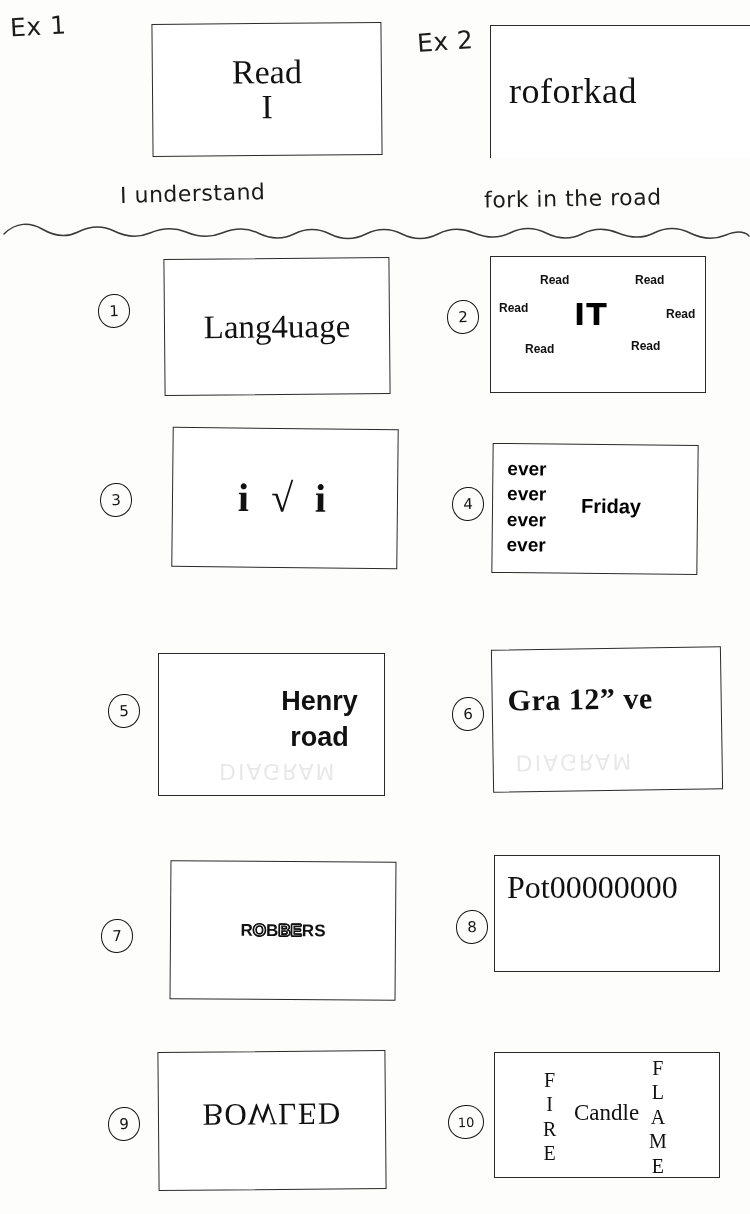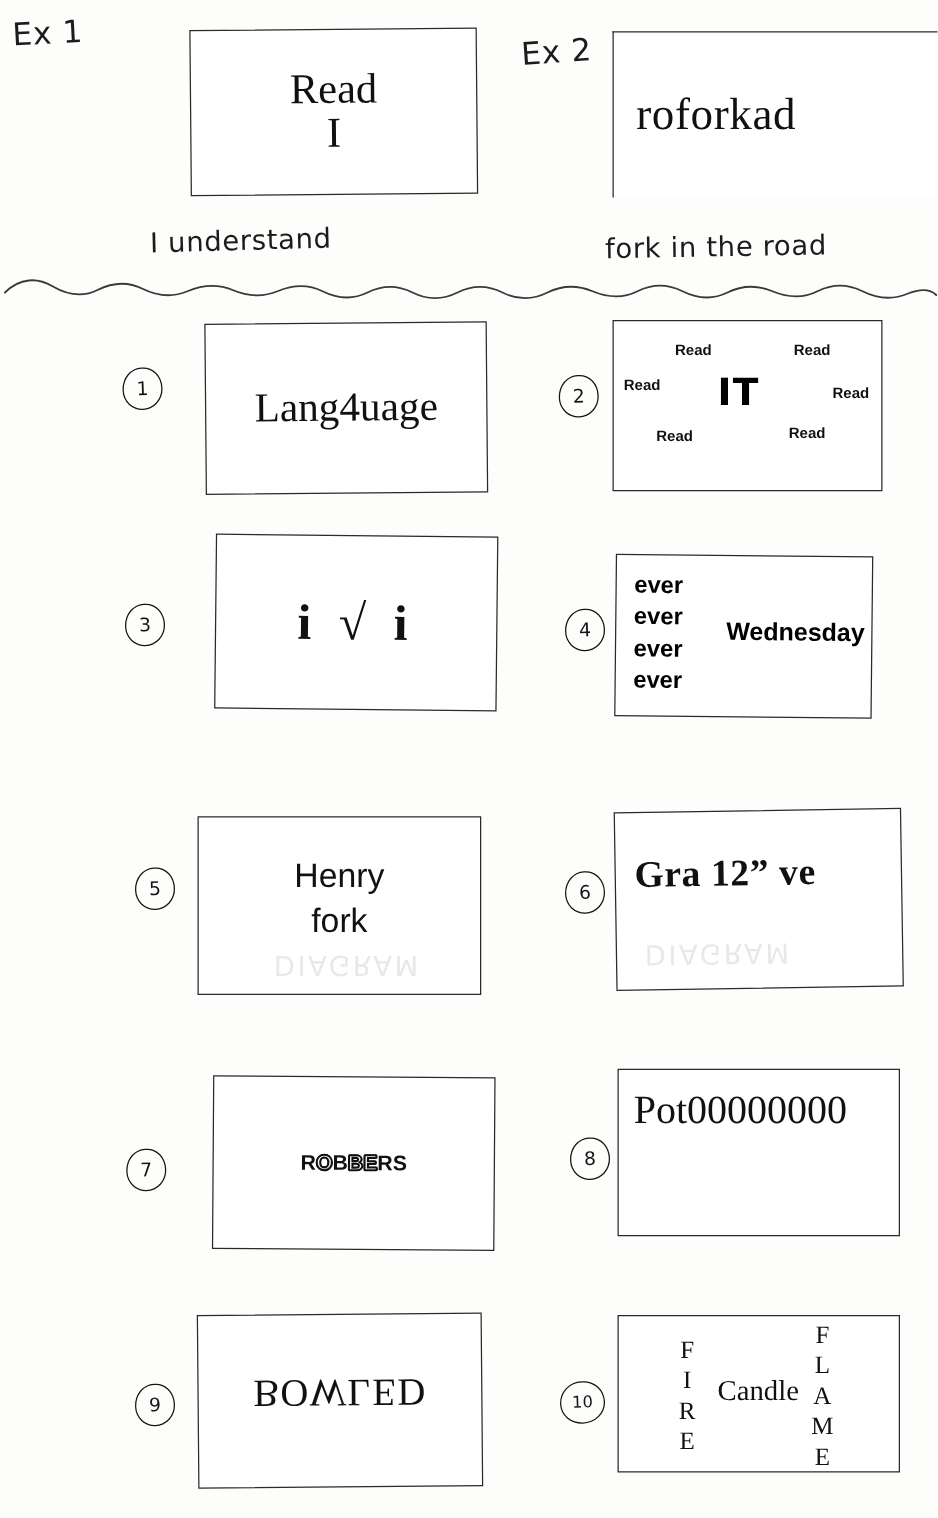--- a/index.html
+++ b/index.html
@@ -106,23 +106,24 @@
   .thursday {
     position: absolute;
     font-family: "Liberation Sans", sans-serif;
     font-weight: bold;
     font-size: 20px;
     color: #000;
   }
 
   .p5-text {
     font-family: "Liberation Sans", sans-serif;
-    font-weight: normal;
+    font-weight: bold;
     font-size: 27px;
     line-height: 1.35;
+    margin-left: 48px;
   }
 
   .p6-text {
     font-family: "Liberation Serif", serif;
     font-weight: bold;
     font-size: 30px;
     letter-spacing: 0.5px;
   }
 
   .p7-text {
@@ -256,33 +257,33 @@
 </div>
 
 <div class="pbox tilt-b" style="left:492px; top:444px; width:206px; height:130px;">
   <div class="pbox-inner">
     <div class="ever-col" style="left:14px; top:12px;">
       <div>ever</div>
       <div>ever</div>
       <div>ever</div>
       <div>ever</div>
     </div>
-    <div class="thursday" style="left:88px; top:50px;">Wednesday</div>
+    <div class="thursday" style="left:88px; top:50px;">Friday</div>
   </div>
 </div>
 
 <div class="abs num-circle" style="left:108px; top:694px;">
   <span>5</span>
 </div>
 
 <div class="pbox" style="left:158px; top:653px; width:227px; height:143px;">
   <div class="pbox-inner">
     <div class="ctr p5-text" style="top:46%;">
       <div>Henry</div>
-      <div>fork</div>
+      <div>road</div>
     </div>
     <div class="ghost" style="left:60px; top:105px; transform:scaleY(-1);">DIAGRAM</div>
   </div>
 </div>
 
 <div class="abs num-circle" style="left:452px; top:697px;">
   <span>6</span>
 </div>
 
 <div class="pbox tilt-c" style="left:492px; top:648px; width:230px; height:143px;">
@@ -299,21 +300,21 @@
 <div class="pbox tilt-d" style="left:170px; top:861px; width:226px; height:139px;">
   <div class="pbox-inner">
     <div class="ctr p7-text" id="puzzle7letters"><span class="solid">R</span><span class="hollow">O</span><span class="solid">B</span><span class="hollow">B</span><span class="hollow">E</span><span class="solid">R</span><span class="solid">S</span></div>
   </div>
 </div>
 
 <div class="abs num-circle" style="left:456px; top:910px;">
   <span>8</span>
 </div>
 
-<div class="pbox" style="left:494px; top:855px; width:226px; height:134px;">
+<div class="pbox" style="left:494px; top:855px; width:226px; height:117px;">
   <div class="pbox-inner">
     <div class="abs p8-text" style="left:12px; top:13px;">Pot00000000</div>
   </div>
 </div>
 
 <div class="abs num-circle" style="left:108px; top:1107px;">
   <span>9</span>
 </div>
 
 <div class="pbox tilt-a" style="left:158px; top:1051px; width:228px; height:139px;">

